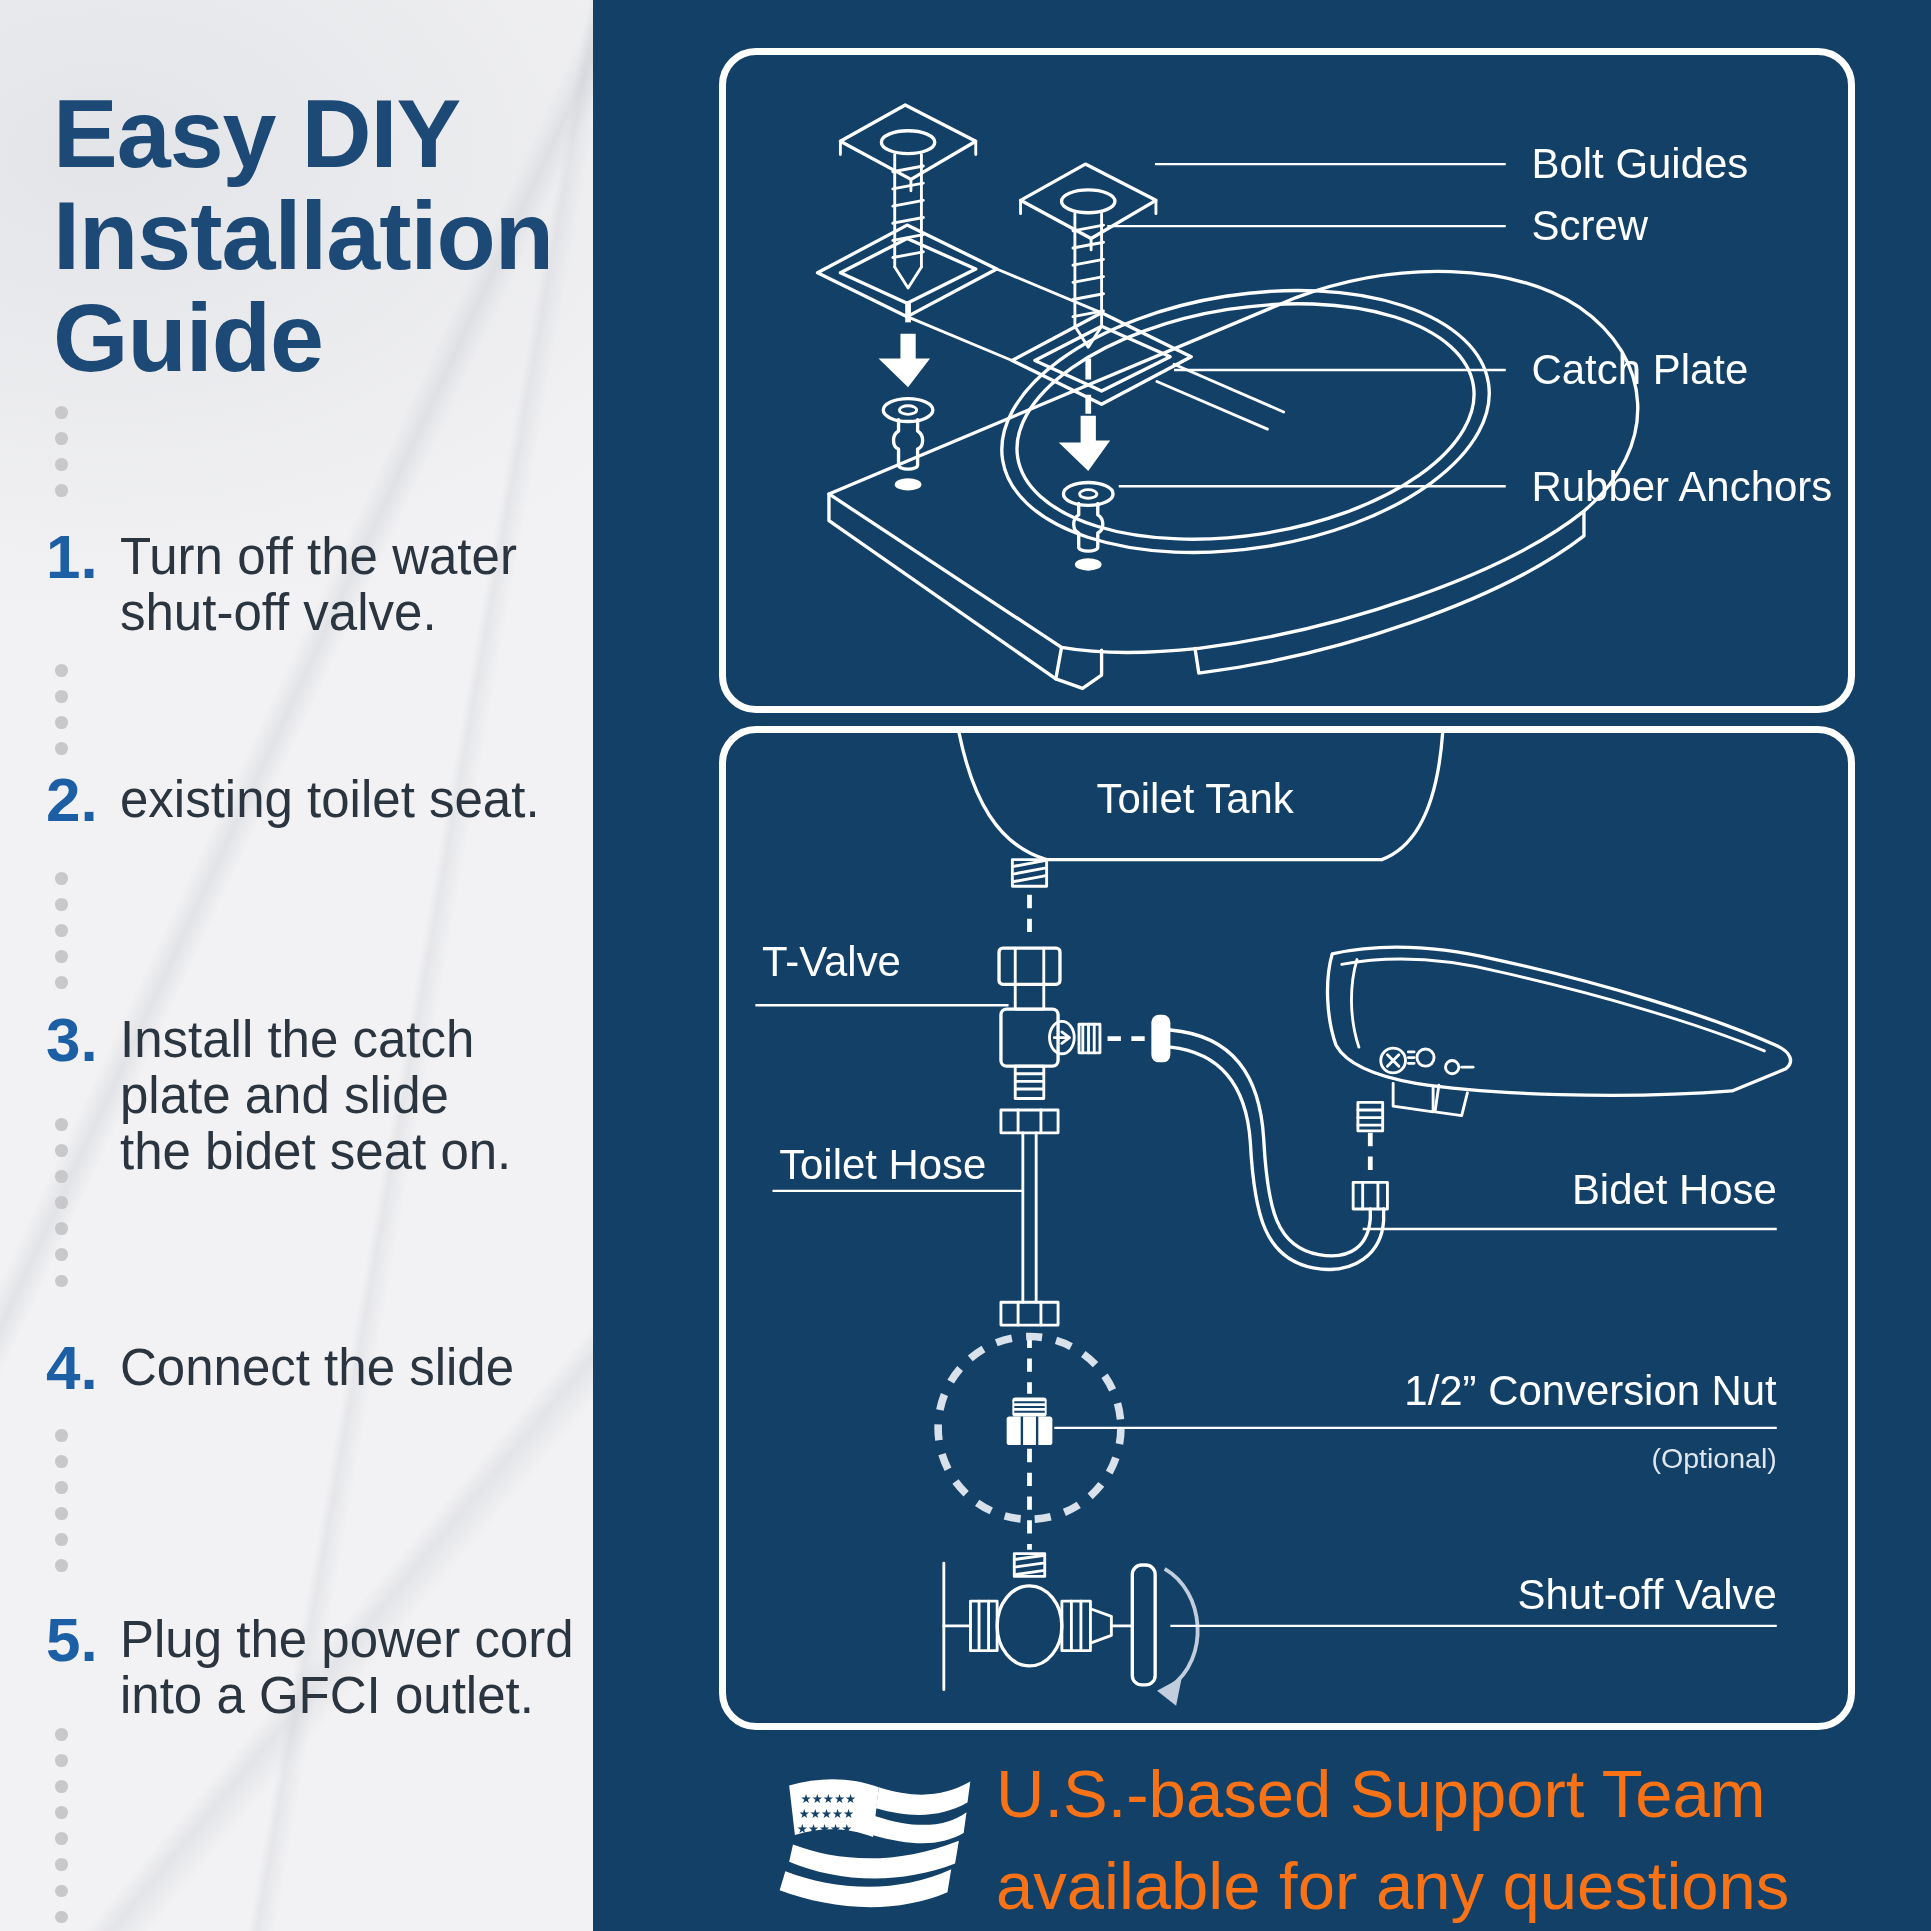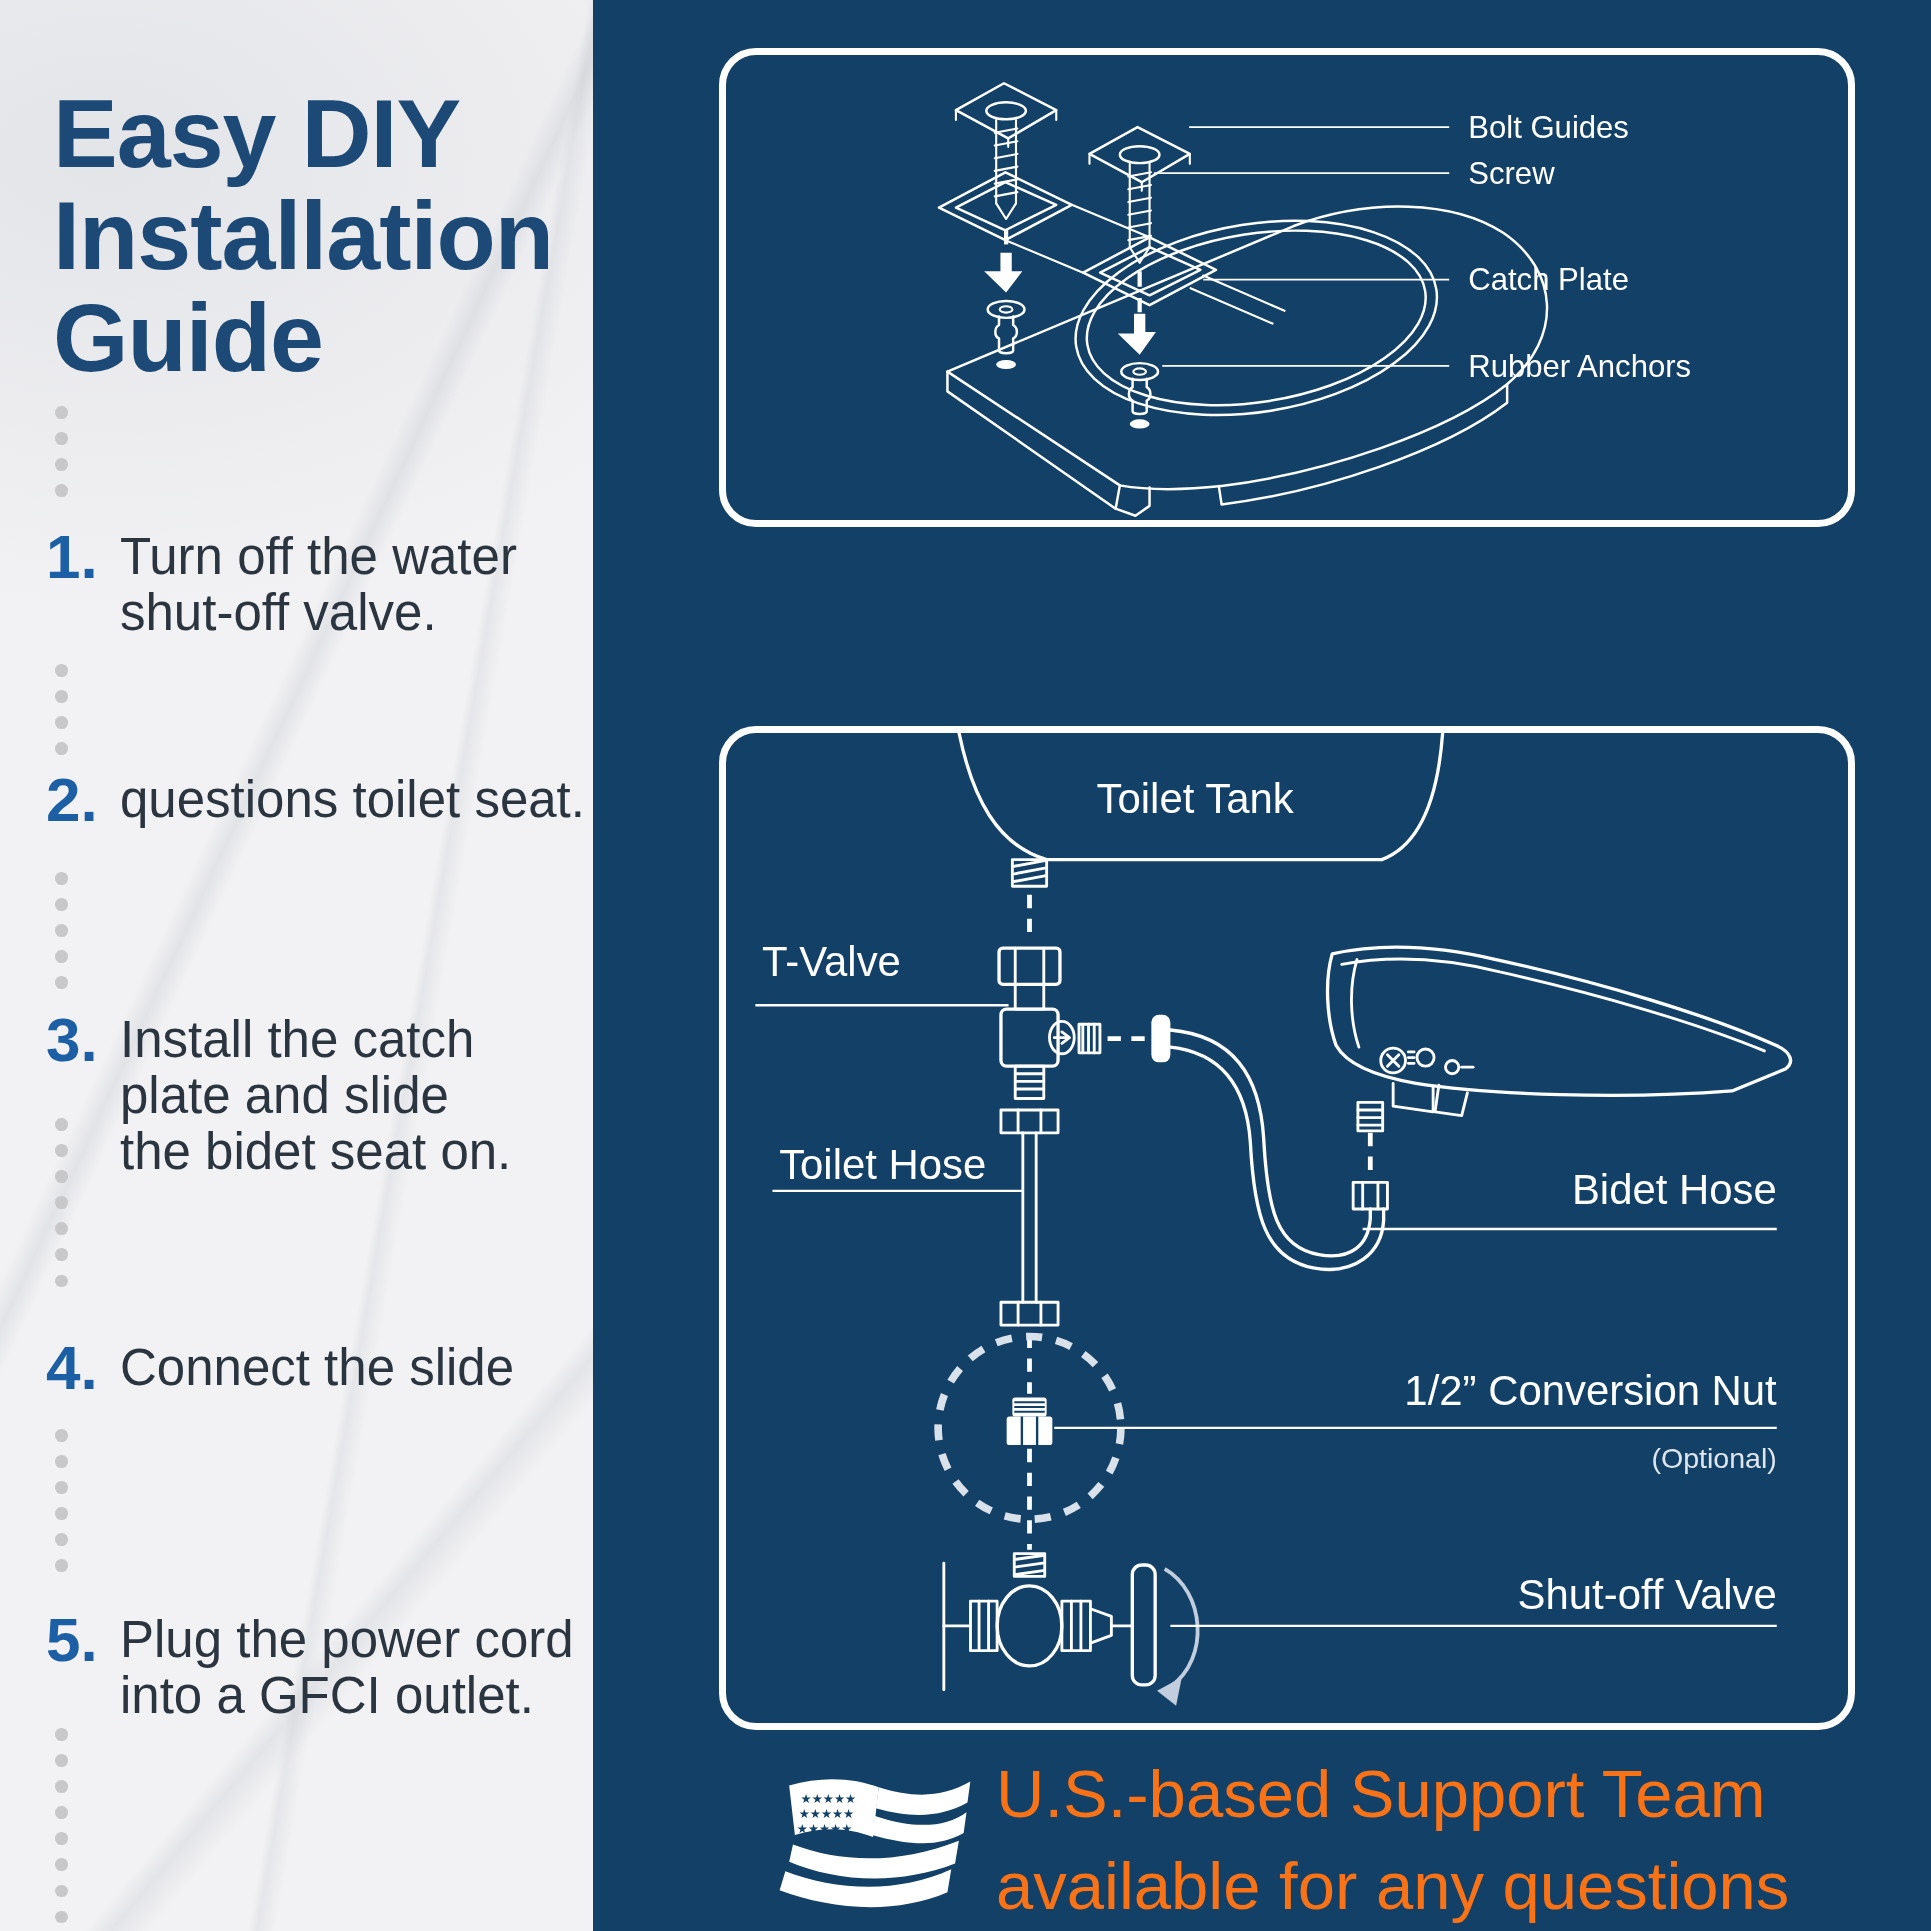--- a/index.html
+++ b/index.html
@@ -24,21 +24,21 @@
   .step .txt{font-size:51px;line-height:56px;color:#2b3540;}
 
   .dots{position:absolute;left:55px;display:flex;flex-direction:column;}
   .dot{width:12.6px;height:12.6px;border-radius:50%;background:#c8c8ca;margin-bottom:13.5px;}
 
   
   .navy{position:absolute;left:637px;top:0;width:1294px;height:1931px;background:#134067;}
 
   .panel{position:absolute;box-sizing:border-box;border:7.7px solid #ffffff;
          border-radius:37px;background:#134067;}
-  .panel-top{left:719px;top:48px;width:1136px;height:479px;}
+  .panel-top{left:719px;top:48px;width:1136px;height:665px;}
   .panel-bottom{left:719px;top:726px;width:1136px;height:1004px;text-align:right;}
   .panel svg{position:absolute;left:0;top:0;width:100%;height:100%;}
 
   .ln{stroke:#ffffff;fill:none;stroke-width:3.5;stroke-linecap:round;stroke-linejoin:round;}
   .ln2{stroke:#ffffff;fill:none;stroke-width:3;stroke-linecap:round;stroke-linejoin:round;}
   .dsh{stroke:#ffffff;fill:none;stroke-width:6;stroke-dasharray:22 16;}
   .dsh2{stroke:#ffffff;fill:none;stroke-width:5;stroke-dasharray:14 11;}
   .dshc{stroke:#d9e1ea;fill:none;stroke-width:8;stroke-dasharray:17 15;}
   .ldr{stroke:#ffffff;stroke-width:2.5;}
   .wfill{fill:#ffffff;stroke:none;}
@@ -111,21 +111,21 @@
   <div class="step" style="top:529px">
     <div class="num">1.</div>
     <div class="txt">
       <div>Turn off the water</div>
       <div>shut-off valve.</div>
     </div>
   </div>
   <div class="step" style="top:772px">
     <div class="num">2.</div>
     <div class="txt">
-      <div>questions toilet seat.</div>
+      <div>existing toilet seat.</div>
     </div>
   </div>
   <div class="step" style="top:1012px">
     <div class="num">3.</div>
     <div class="txt">
       <div>Install the catch</div>
       <div>plate and slide</div>
       <div>the bidet seat on.</div>
     </div>
   </div>

